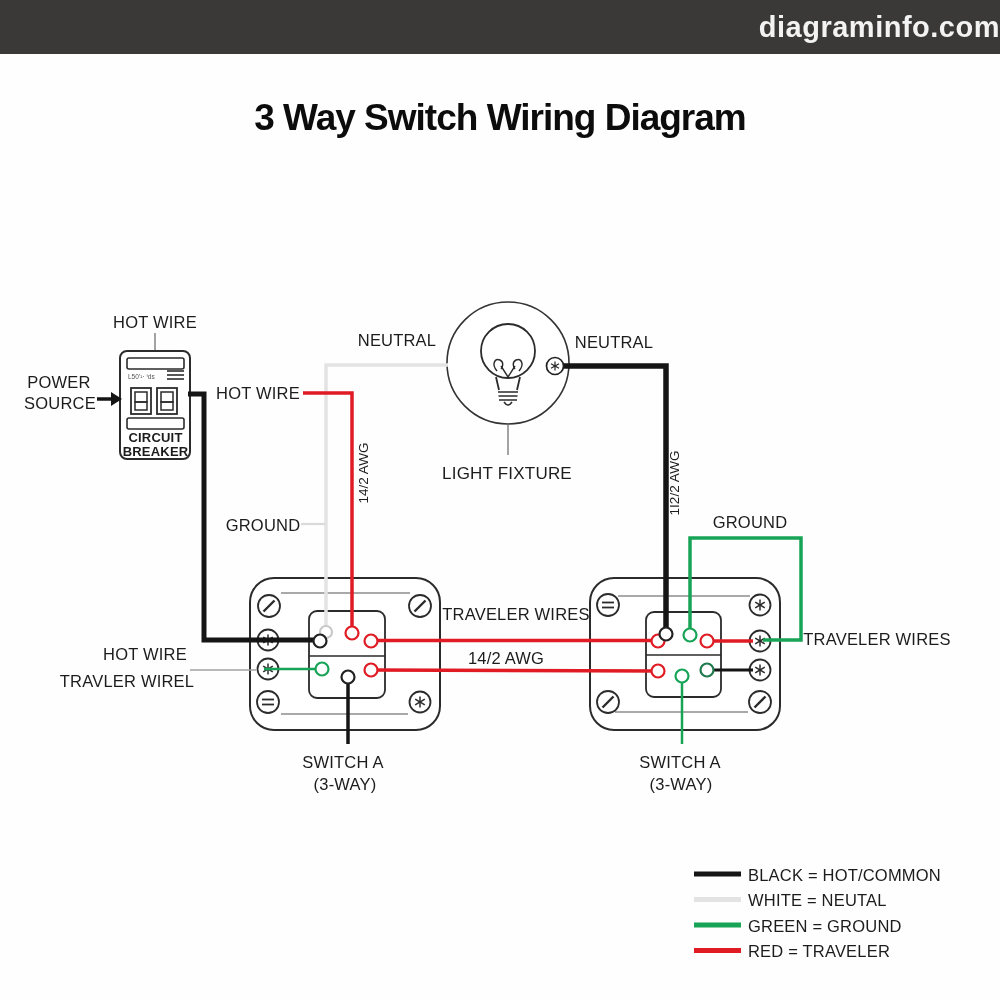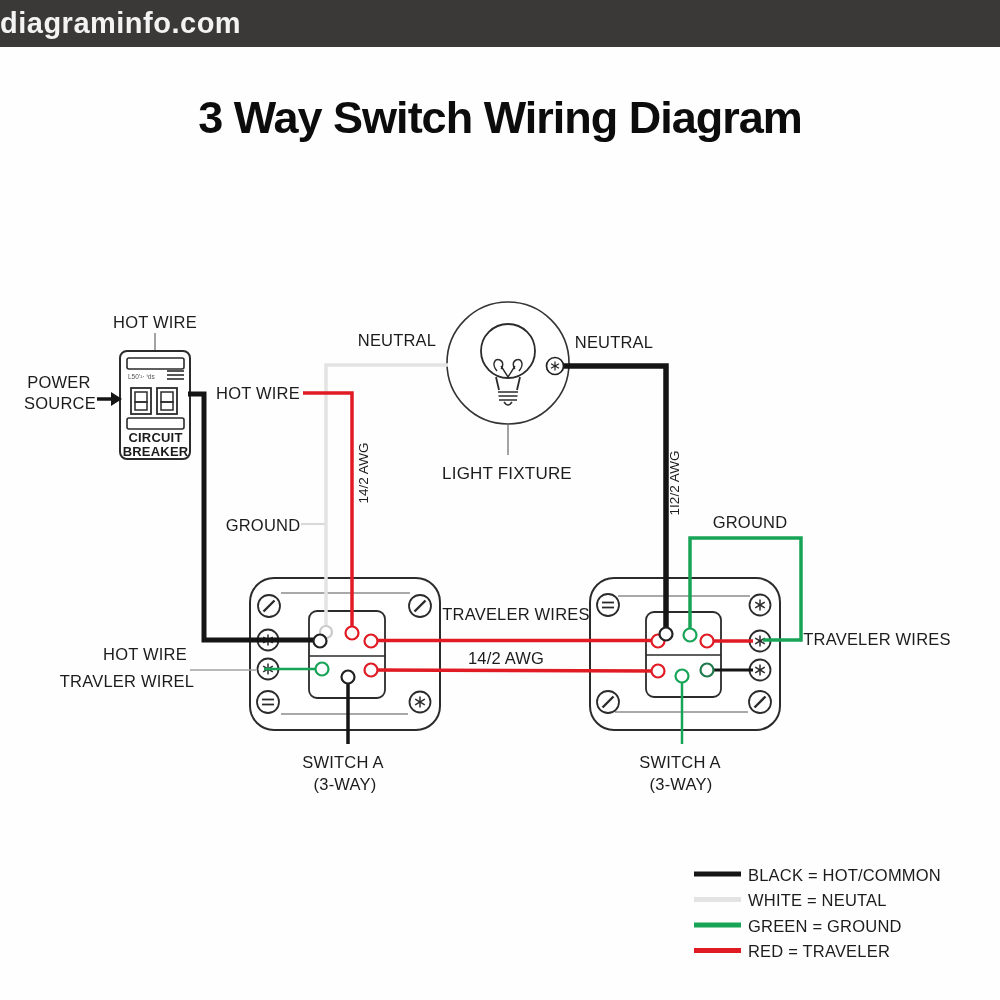--- a/index.html
+++ b/index.html
@@ -1,22 +1,22 @@
 <!DOCTYPE html>
 <html><head>
 <meta charset="utf-8">
 <style>
   html,body{margin:0;padding:0;background:#ffffff;}
   .canvas{position:relative;width:1000px;height:1000px;background:#fefefe;overflow:hidden;
           font-family:"Liberation Sans", sans-serif;}
-  .site-header{position:absolute;top:0;left:0;width:1000px;height:47px;background:#3a3938;
-               display:flex;align-items:center;justify-content:flex-start;}
+  .site-header{position:absolute;top:0;left:0;width:1000px;height:54px;background:#3a3938;
+               display:flex;align-items:center;justify-content:flex-end;}
   .site-header span{color:#f3f3f3;font-size:29px;font-weight:600;letter-spacing:0.5px;}
   .title-block{position:absolute;top:88px;left:0;width:1000px;text-align:center;color:#0c0c0c;}
-  .title-line{font-size:45px;font-weight:bold;letter-spacing:-1px;line-height:60px;}
+  .title-line{font-size:37px;font-weight:bold;letter-spacing:-1px;line-height:60px;}
   svg{position:absolute;top:0;left:0;}
   svg text{font-family:"Liberation Sans", sans-serif;fill:#1c1c1c;}
   .lbl{font-size:16.5px;font-weight:500;letter-spacing:0.2px;}
   .lbl-box{font-size:13px;font-weight:600;letter-spacing:0.2px;}
   .lbl-rot{font-size:13.5px;font-weight:500;}
   .fineprint{font-size:6.5px;fill:#555;}
 </style>
 </head>
 <body>
 

